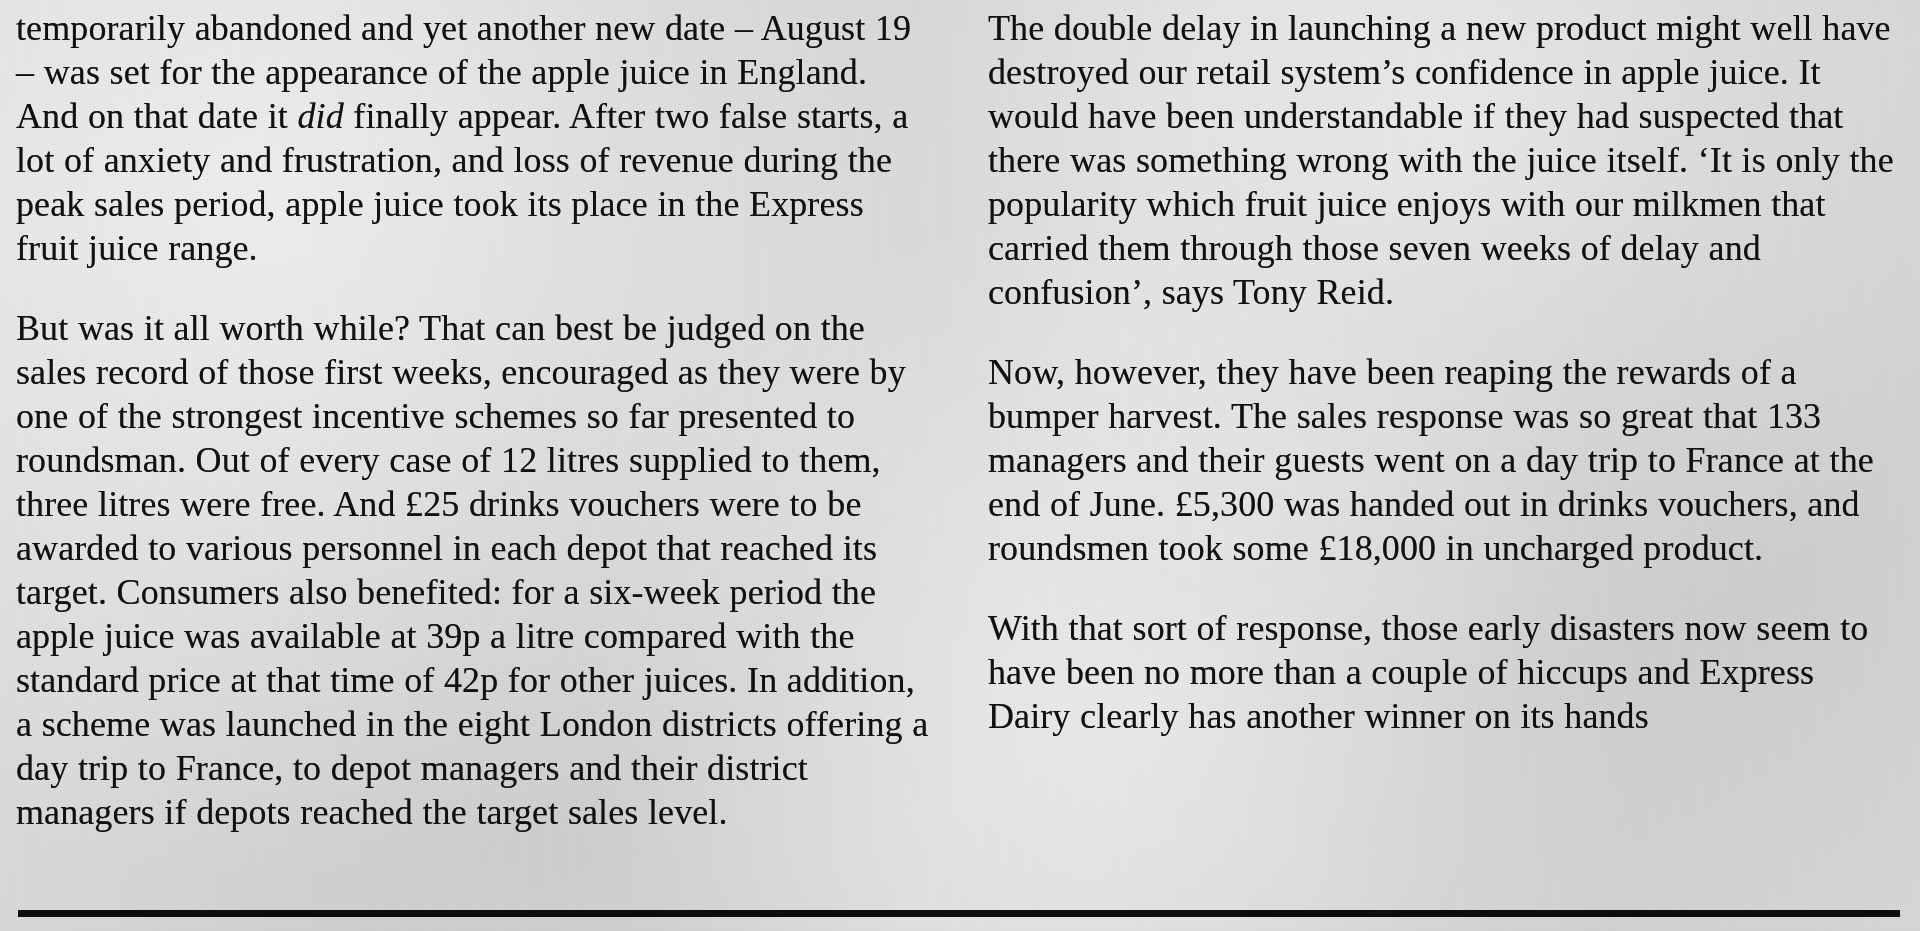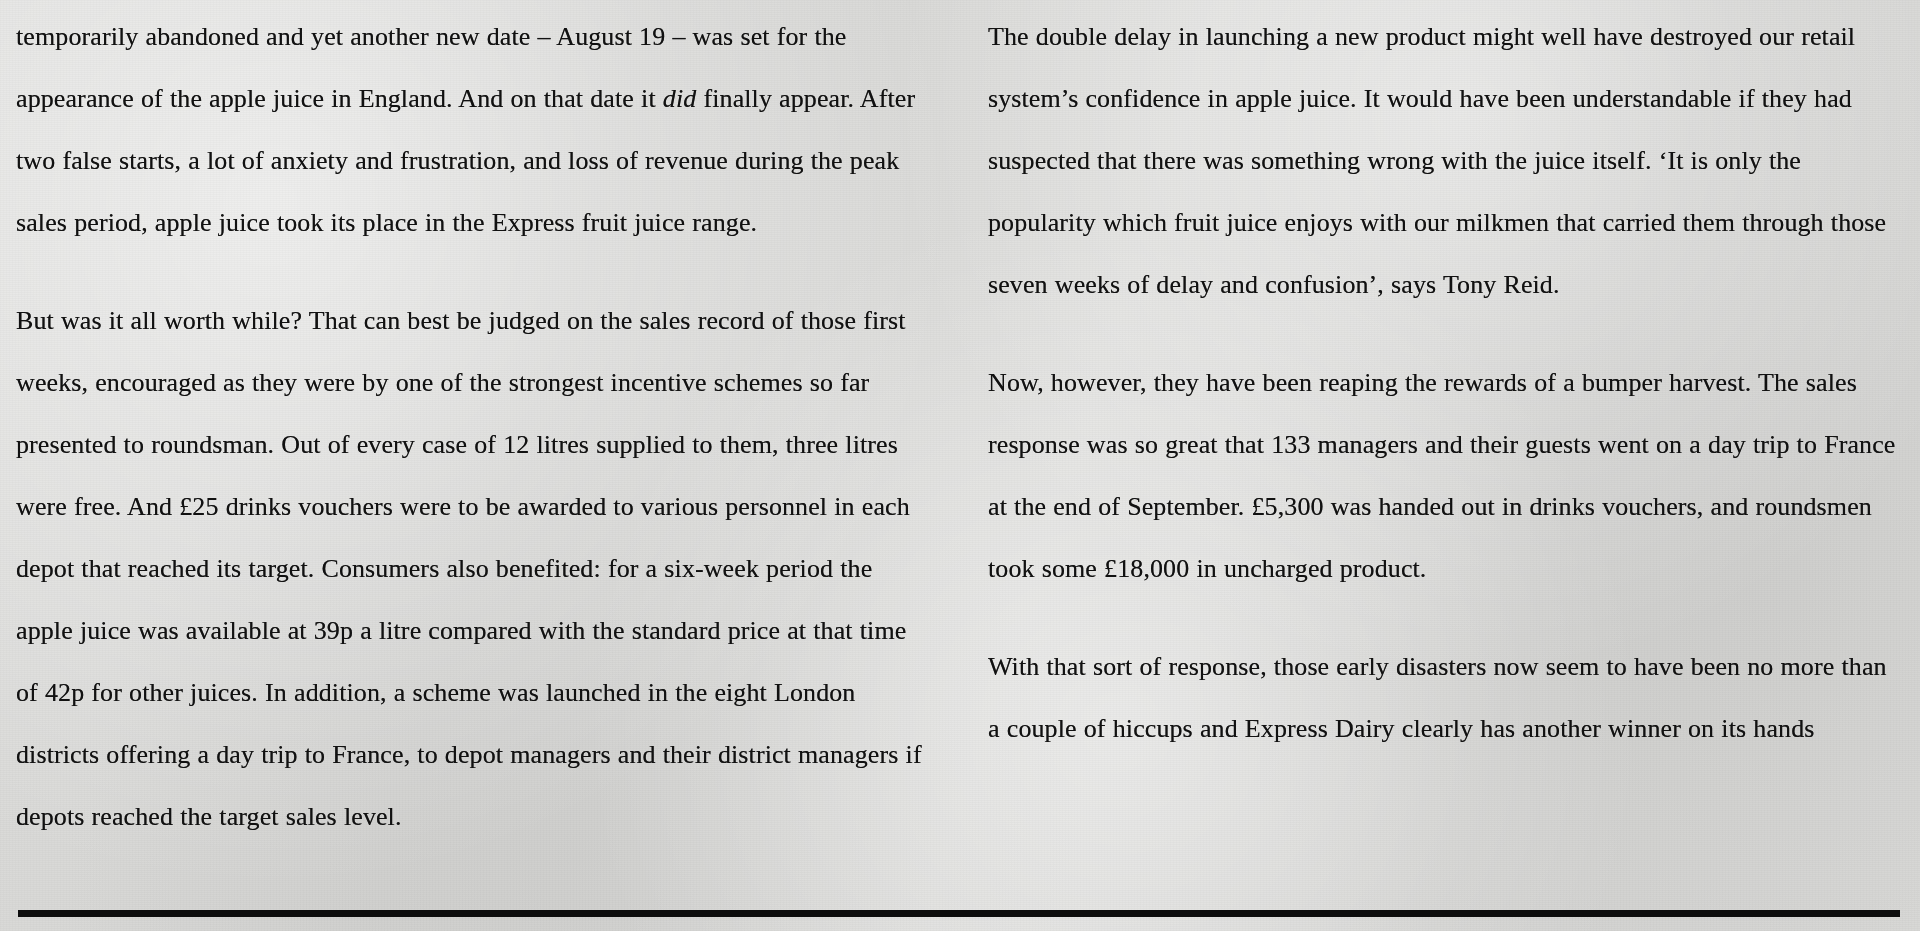--- a/index.html
+++ b/index.html
@@ -60,22 +60,22 @@
     width: 916px;
     flex: 0 0 916px;
   }
 
   .column.right {
     padding-left: 0;
   }
 
   p.para {
     margin: 0 0 36px 0;
-    font-size: 26px;
-    line-height: 62px;
+    font-size: 36px;
+    line-height: 44px;
     letter-spacing: 0.1px;
     word-spacing: 0.5px;
     text-align: left;
     text-rendering: optimizeLegibility;
     
     text-shadow: 0 0 0.6px rgba(0,0,0,0.55);
   }
 
   p.para:last-child {
     margin-bottom: 0;
@@ -103,20 +103,20 @@
   <div class="columns">
 
     <div class="column left">
       <p class="para"><span>temporarily abandoned and yet another new date – August 19 – was set for the appearance of the apple juice in England. And on that date it </span><span class="emph">did</span><span> finally appear. After two false starts, a lot of anxiety and frustration, and loss of revenue during the peak sales period, apple juice took its place in the Express fruit juice range.</span></p>
       <p class="para"><span>But was it all worth while? That can best be judged on the sales record of those first weeks, encouraged as they were by one of the strongest incentive schemes so far presented to roundsman. Out of every case of 12 litres supplied to them, three litres were free. And £25 drinks vouchers were to be awarded to various personnel in each depot that reached its target. Consumers also benefited: for a six-week period the apple juice was available at 39p a litre compared with the standard price at that time of 42p for other juices. In addition, a scheme was launched in the eight London districts offering a day trip to France, to depot managers and their district managers if depots reached the target sales level.</span></p>
 
     </div>
 
     <div class="column right">
       <p class="para"><span>The double delay in launching a new product might well have destroyed our retail system’s confidence in apple juice. It would have been understandable if they had suspected that there was something wrong with the juice itself. ‘It is only the popularity which fruit juice enjoys with our milkmen that carried them through those seven weeks of delay and confusion’, says Tony Reid.</span></p>
-      <p class="para"><span>Now, however, they have been reaping the rewards of a bumper harvest. The sales response was so great that 133 managers and their guests went on a day trip to France at the end of September. £5,300 was handed out in drinks vouchers, and roundsmen took some £18,000 in uncharged product.</span></p>
+      <p class="para"><span>Now, however, they have been reaping the rewards of a bumper harvest. The sales response was so great that 133 managers and their guests went on a day trip to France at the end of June. £5,300 was handed out in drinks vouchers, and roundsmen took some £18,000 in uncharged product.</span></p>
       <p class="para"><span>With that sort of response, those early disasters now seem to have been no more than a couple of hiccups and Express Dairy clearly has another winner on its hands</span></p>
     </div>
 
   </div>
 
   <div class="rule"></div>
 </div>
 
 </body></html>

